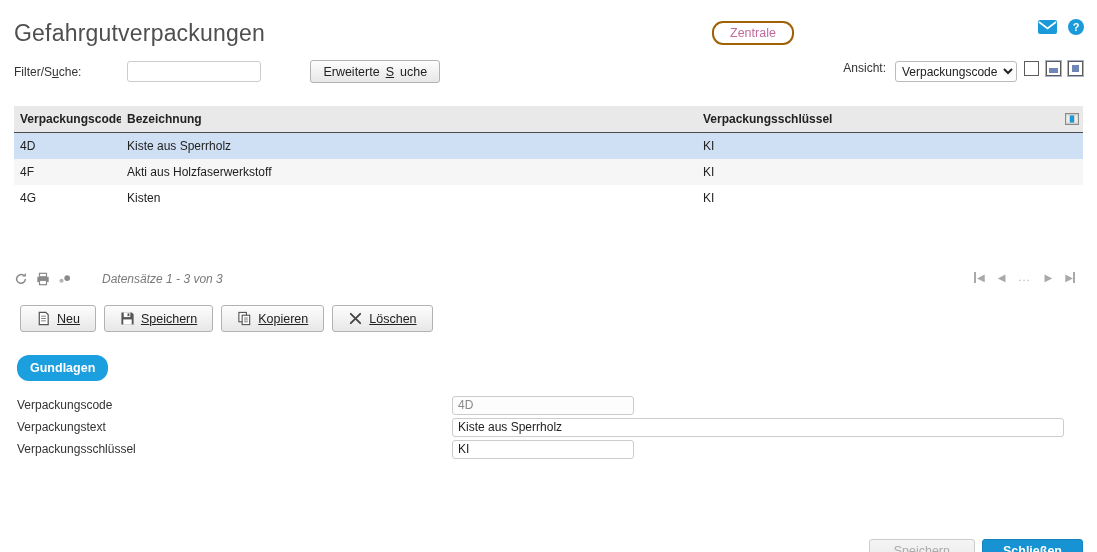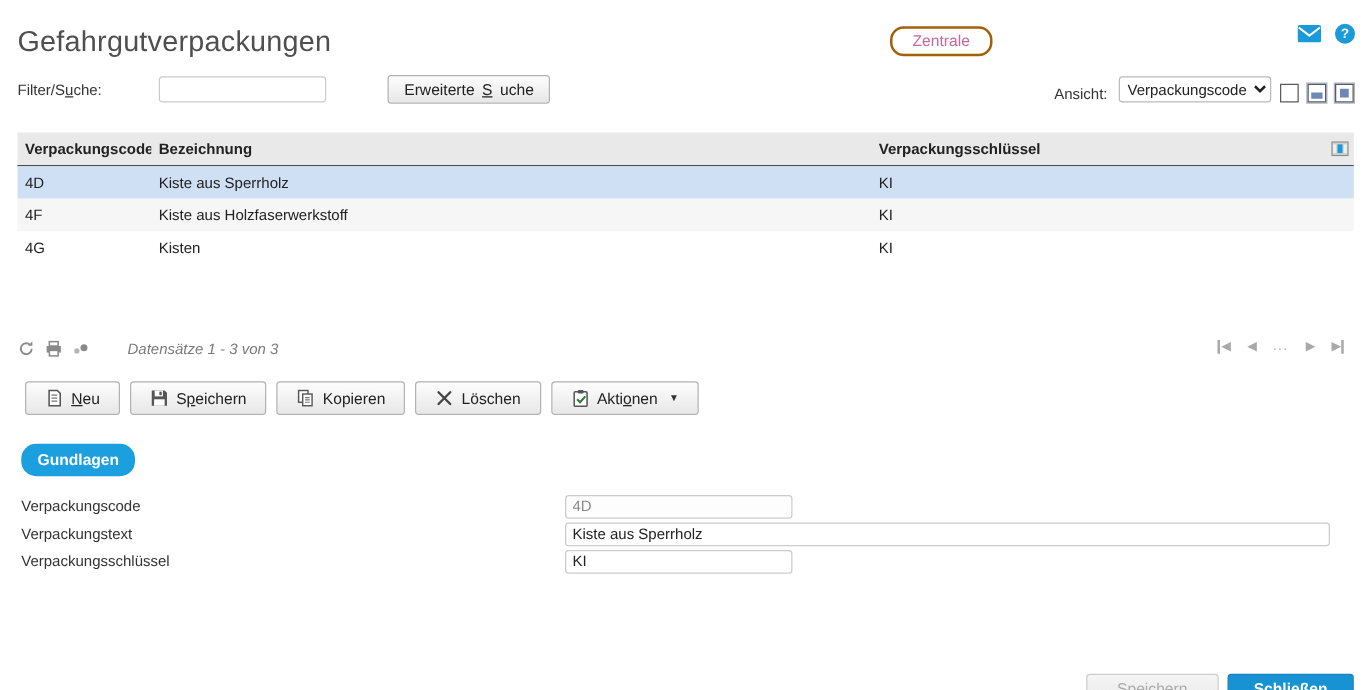--- a/index.html
+++ b/index.html
@@ -18,21 +18,21 @@
 
   
   .filter-bar { position:absolute; left:14px; top:44px; display:flex; align-items:center;gap:40px; }
   .filter-label { margin-right:6px; color:#333; }
   .ukey { text-decoration:underline; }
   .filter-input { width:134px; height:21px; border:1px solid #ccc; border-radius:3px; padding:0 5px; font-size:12px; }
   .btn-gray { display:inline-flex; align-items:center; gap:6px; height:23px; padding:0 12px;
     background:linear-gradient(#fdfdfd,#e7e7e7); border:1px solid #b2b2b2; border-radius:3px;
     font-size:12.5px; color:#222; cursor:pointer; }
   .adv-btn { margin-left:9px; }
-  .view-bar { position:absolute; right:14px; top:45px; display:flex; align-items:flex-end; gap:7px; }
+  .view-bar { position:absolute; right:14px; top:45px; display:flex; align-items:flex-start; gap:7px; }
   .view-label { color:#333; margin-right:2px; }
   .view-select { height:21px; border:1px solid #bbb; border-radius:3px; font-size:12px; padding:0 2px;
     background:#fff; color:#222; }
   .vt { width:15px; height:15px; border:1px solid #5b5b5b; background:#fff; position:relative;
     display:inline-block; cursor:pointer; }
   .vt.ring { box-shadow:0 0 0 1px #aab4d2; }
   .vt-half::after { content:""; position:absolute; left:2px; right:2px; bottom:2px; height:5px; background:#6f86b6; }
   .vt-full::after { content:""; position:absolute; inset:3px; background:#6f86b6; }
 
   
@@ -50,21 +50,21 @@
   .records { font-style:italic; color:#7a7a7a; margin-left:22px; }
   .pager { position:absolute; right:22px; top:255px; display:flex; gap:14px; align-items:center;
     color:#a9a9a9; font-size:10px; }
   .pg { cursor:default; user-select:none; letter-spacing:-1px; }
   .pg .bar-l { border-left:2px solid #a9a9a9; padding-left:1px; }
   .pg .bar-r { border-right:2px solid #a9a9a9; padding-right:1px; }
   .pg-dots { font-size:11px; letter-spacing:1px; }
 
   
   .toolbar { position:absolute; left:20px; top:289px; display:flex; gap:8px; }
-  .toolbar .btn-gray { height:27px; padding:0 15px; }
+  .toolbar .btn-gray { height:27px; padding:0 15px;text-decoration:underline; }
   .tb-ic { width:15px; height:15px; display:block; }
   .caret { font-size:8px; color:#333; margin-left:3px; }
 
   
   .tab { position:absolute; left:17px; top:339px; background:#1b9fdf; color:#fff; font-weight:bold;
     font-size:12.5px; padding:6px 13px; border-radius:12px; cursor:pointer; }
 
   
   .form { position:absolute; left:17px; top:378px; width:1047px; }
   .f-row { display:flex; align-items:center; height:22px; }
@@ -129,21 +129,21 @@
       </svg>
     </div>
     <div class="g-row sel">
       <div class="g-cell">4D</div>
       <div class="g-cell">Kiste aus Sperrholz</div>
       <div class="g-cell">KI</div>
       <div></div>
     </div>
     <div class="g-row alt">
       <div class="g-cell">4F</div>
-      <div class="g-cell">Kiste aus Holzfaserwerkstoff</div>
+      <div class="g-cell">Akti aus Holzfaserwerkstoff</div>
       <div class="g-cell">KI</div>
       <div></div>
     </div>
     <div class="g-row">
       <div class="g-cell">4G</div>
       <div class="g-cell">Kisten</div>
       <div class="g-cell">KI</div>
       <div></div>
     </div>
   </div>
@@ -196,29 +196,20 @@
         <path d="M7.5 7.5h4 M7.5 9.5h4 M7.5 11.5h4" stroke="#777" stroke-width="1"></path>
       </svg>
       <span>Kopieren</span>
     </button>
     <button class="btn-gray">
       <svg class="tb-ic" viewBox="0 0 16 16">
         <path d="M3 3 L13 13 M13 3 L3 13" stroke="#444" stroke-width="2" stroke-linecap="round"></path>
       </svg>
       <span>Löschen</span>
     </button>
-    <button class="btn-gray">
-      <svg class="tb-ic" viewBox="0 0 16 16">
-        <rect x="2.5" y="2.5" width="11" height="12.5" rx="1" fill="#fff" stroke="#555" stroke-width="1.3"></rect>
-        <rect x="5.5" y="1" width="5" height="3" rx="1" fill="#555"></rect>
-        <path d="M5 9 l2.5 2.5 L12 6.5" fill="none" stroke="#2d7a2d" stroke-width="1.8"></path>
-      </svg>
-      <span><span>Akti</span><span class="ukey">o</span><span>nen</span></span>
-      <span class="caret">▼</span>
-    </button>
   </div>
 
   <div class="tab">Gundlagen</div>
 
   <div class="form">
     <div class="f-row">
       <span class="f-label">Verpackungscode</span>
       <input class="f-input f-short f-ro" type="text" value="4D" style="">
     </div>
     <div class="f-row">

